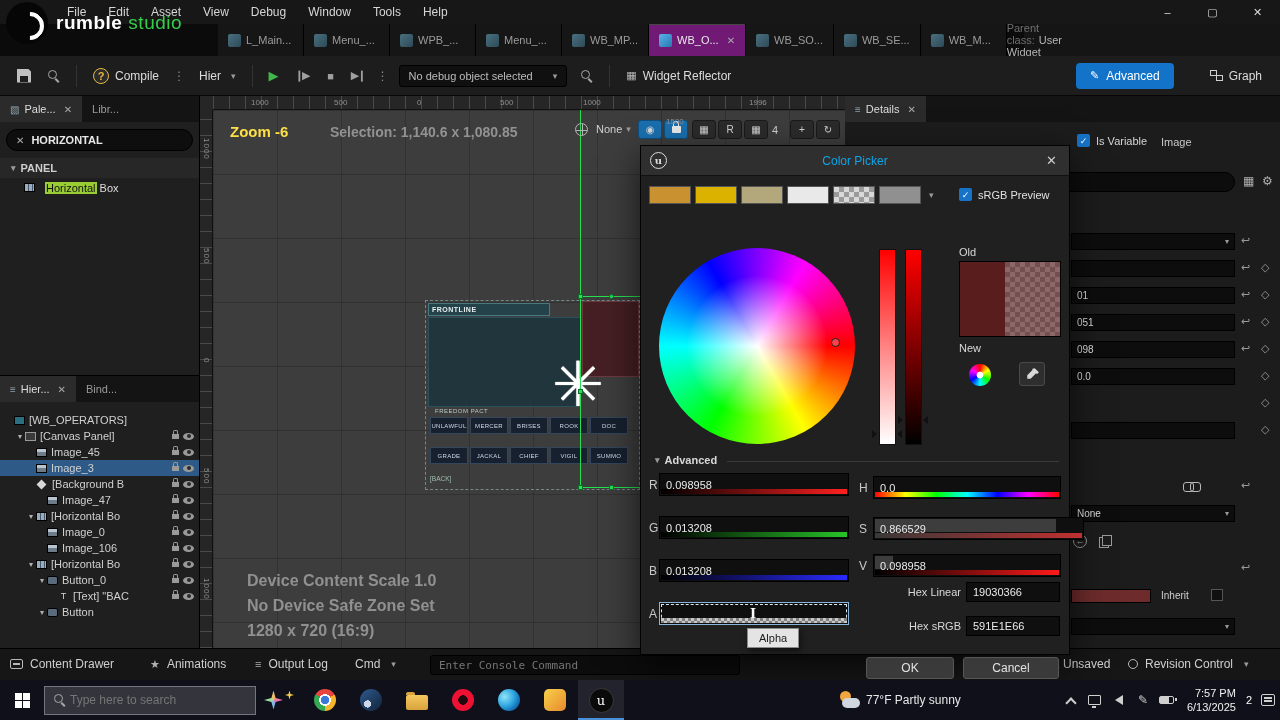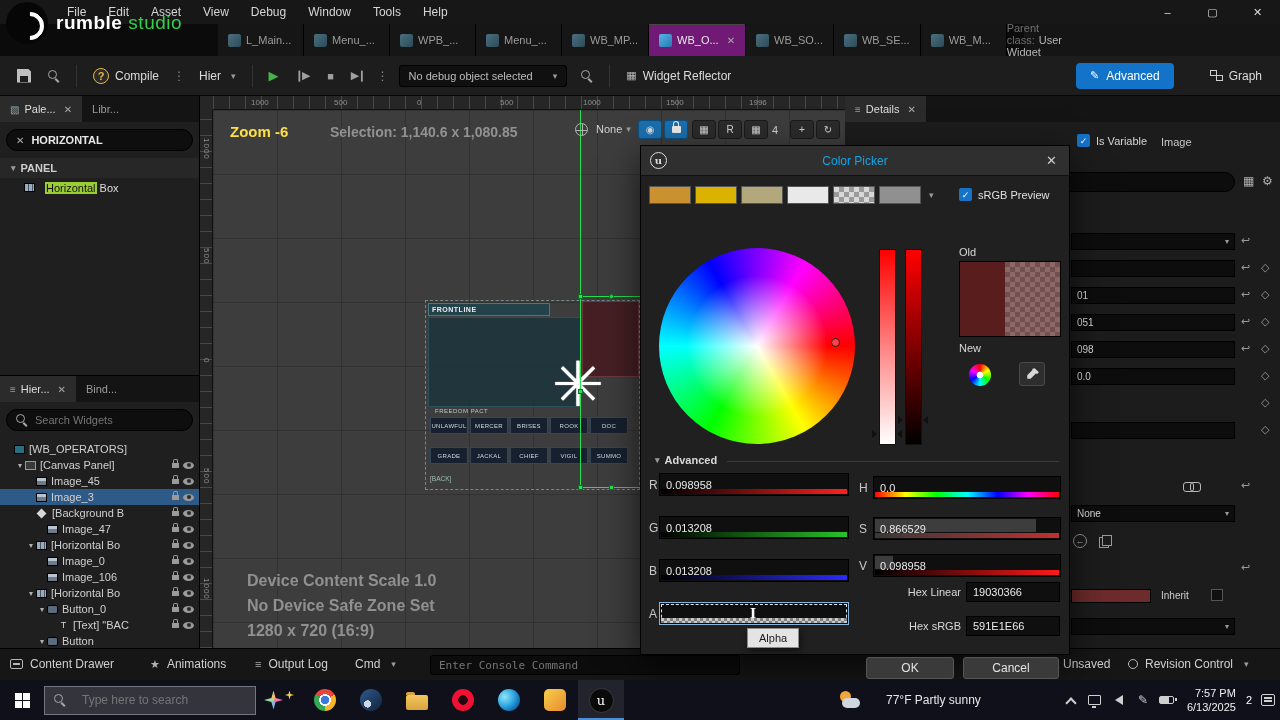--- a/index.html
+++ b/index.html
@@ -191,38 +191,38 @@
 
 #statusbar{position:absolute;left:0;top:648px;width:1280px;height:32px;background:#161616;border-top:1px solid #000;z-index:30}
 .sb-item{position:absolute;top:8px;display:flex;align-items:center;gap:7px;font-size:12px;color:#cfcfcf}
 .sb-glyph{font-size:11px;color:#b0b0b0}
 .sb-console{position:absolute;left:430px;top:6px;width:310px;height:20px;background:#0c0c0c;border:1px solid #000;border-radius:3px;display:flex;align-items:center;padding:0 8px}
 .sb-console input{width:100%;font-family:"DejaVu Sans Mono",monospace;font-size:11px;color:#8a8a8a}
 
 #taskbar{position:absolute;left:0;top:680px;width:1280px;height:40px;background:#10101a;display:flex;align-items:center;z-index:60}
 #tb-start{width:44px;height:40px;display:flex;align-items:center;justify-content:center}
 .win-logo{width:15px;height:15px;background:linear-gradient(#fff,#fff) 0 0/7px 7px no-repeat,linear-gradient(#fff,#fff) 8px 0/7px 7px no-repeat,linear-gradient(#fff,#fff) 0 8px/7px 7px no-repeat,linear-gradient(#fff,#fff) 8px 8px/7px 7px no-repeat}
-#tb-search{width:212px;height:29px;background:#34343d;border:1px solid #75757d;display:flex;align-items:center;gap:16px;padding:0 9px}
+#tb-search{width:212px;height:29px;background:#34343d;border:1px solid #75757d;display:flex;align-items:center;gap:4px;padding:0 9px}
 #tb-search input{font-size:12px;color:#c8c8c8;width:160px}
 #tb-sparkle{width:46px;display:flex;align-items:center;justify-content:center;gap:2px}
 .sparkle{width:19px;height:19px;background:conic-gradient(#f6c15b,#ef6ab3,#7ab7f0,#8fe0a8,#f6c15b);clip-path:polygon(50% 0,61% 39%,100% 50%,61% 61%,50% 100%,39% 61%,0 50%,39% 39%)}
 .sparkle-sm{width:9px;height:9px;background:#f2cf4e;clip-path:polygon(50% 0,61% 39%,100% 50%,61% 61%,50% 100%,39% 61%,0 50%,39% 39%);margin-top:-10px}
 #tb-apps{display:flex}
 .tb-app{width:46px;height:40px;display:flex;align-items:center;justify-content:center}
 .tb-app.active{background:#23232e;box-shadow:inset 0 -2px 0 #4a90d9}
 .app-chrome{width:22px;height:22px;border-radius:50%;background:radial-gradient(circle,#3a79d8 0 27%,#fff 28% 37%,transparent 38%),conic-gradient(from -60deg,#e8453c 0 120deg,#f7b529 0 240deg,#34a853 0 360deg)}
 .app-steam{width:22px;height:22px;border-radius:50%;background:radial-gradient(circle at 35% 68%,#cfd8e8 0 17%,transparent 18%),linear-gradient(135deg,#2f5a8f,#12233a)}
 .app-folder{width:22px;height:15px;background:linear-gradient(#f3c75f,#d9a33c);border-radius:2px;position:relative;margin-top:4px}
 .app-folder::before{content:'';position:absolute;left:0;top:-3px;width:9px;height:3px;background:#d9a33c;border-radius:2px 2px 0 0}
 .app-red{width:22px;height:22px;border-radius:50%;background:radial-gradient(circle,#23080d 0 30%,#ee1133 31%)}
 .app-edge{width:22px;height:22px;border-radius:50%;background:radial-gradient(circle at 30% 35%,#8fe3f7,#2fa6e0 45%,#0a5ea8 80%)}
 .app-orange{width:22px;height:22px;border-radius:5px;background:linear-gradient(135deg,#f7d04a,#e88a2d)}
 .app-unreal{width:25px;height:25px;border-radius:50%;background:#0a0a0a;border:1px solid #3a3a3a;color:#fff;display:flex;align-items:center;justify-content:center;font-size:13px;font-family:"DejaVu Serif",serif}
 #tb-tray{position:absolute;right:0;top:0;height:40px;display:flex;align-items:center}
-#tb-weather{position:absolute;left:838px;top:0;height:40px;display:flex;align-items:center;gap:24px;font-size:12px;color:#e8e8e8}
+#tb-weather{position:absolute;left:838px;top:0;height:40px;display:flex;align-items:center;gap:4px;font-size:12px;color:#e8e8e8}
 .icon-weather{width:24px;height:18px;position:relative}
 .icon-weather::before{content:'';position:absolute;left:2px;top:0;width:11px;height:11px;border-radius:50%;background:#f0a63c}
 .icon-weather::after{content:'';position:absolute;left:4px;top:7px;width:18px;height:10px;border-radius:6px;background:#cfd6dd}
 .tray-ic{display:flex;align-items:center;justify-content:center;width:24px;height:40px}
 .icon-chevron-up{width:8px;height:8px;border-left:2px solid #cfcfcf;border-top:2px solid #cfcfcf;transform:rotate(45deg);margin-top:5px}
 .icon-monitor{width:13px;height:10px;border:1.5px solid #cfcfcf;border-radius:1px;position:relative}
 .icon-monitor::after{content:'';position:absolute;left:3px;bottom:-4px;width:4px;height:2px;background:#cfcfcf}
 .icon-volume{width:0;height:0;border-top:5px solid transparent;border-bottom:5px solid transparent;border-right:8px solid #cfcfcf}
 .icon-pen{font-size:12px;color:#cfcfcf}
 .icon-battery{width:15px;height:8px;border:1.5px solid #cfcfcf;border-radius:2px;position:relative;background:linear-gradient(90deg,#cfcfcf 0 70%,transparent 70%)}
@@ -381,24 +381,20 @@
     <div class="panel-tabs">
       <div class="panel-tab active">
           <span class="pt-icon">≡</span>
           <span>Hier...</span>
           <span class="tab-close">✕</span>
         </div>
       <div class="panel-tab">
           <span>Bind...</span>
         </div>
     </div>
-    <div class="search-pill">
-      <span class="icon-mag"></span>
-      <input class="srch-input" placeholder="Search Widgets" style="">
-    </div>
     <div id="tree">
         <div class="tree-row" style="padding-left: 4px;">
           <span class="tree-arrow"></span>
           <span class="ti ti-widget"></span>
           <span class="tree-label">[WB_OPERATORS]</span>
         </div>
         <div class="tree-row" style="padding-left: 15px;">
           <span class="tree-arrow">▾</span>
           <span class="ti ti-canvas"></span>
           <span class="tree-label">[Canvas Panel]</span>
@@ -485,21 +481,21 @@
 
   <div id="viewport">
     <div id="vp-grid"></div>
     <div id="vp-corner"></div>
     <div id="ruler-top">
         <span class="rl-num" style="left: 38px;">1000</span>
         <span class="rl-num" style="left: 121px;">500</span>
         <span class="rl-num" style="left: 204px;">0</span>
         <span class="rl-num" style="left: 287px;">500</span>
         <span class="rl-num" style="left: 370px;">1000</span>
-        <span class="rl-num" style="left: 453px;">1500</span>
+        <span class="rl-num" style="left: 453px; margin-top: 19px;">1500</span>
         <span class="rl-num" style="left: 536px;">1996</span>
       </div>
     <div id="ruler-left">
         <span class="rl-num-v" style="top: 28px;">1000</span>
         <span class="rl-num-v" style="top: 138px;">500</span>
         <span class="rl-num-v" style="top: 248px;">0</span>
         <span class="rl-num-v" style="top: 358px;">500</span>
         <span class="rl-num-v" style="top: 468px;">1000</span>
       </div>
     <div class="vp-zoom">Zoom -6</div>
@@ -725,21 +721,21 @@
             <span class="cp-val"></span>
             <span class="cp-strip strip-a checker-sm"></span>
             <span class="ibeam">I</span>
           </div>
           <span class="cp-chan-label" style="left: 218px; top: 305px;">H</span>
           <div class="cp-field" style="left: 232px; top: 300px; width: 188px;">
             <span class="cp-val">0.0</span>
             <span class="cp-strip strip-h"></span>
           </div>
           <span class="cp-chan-label" style="left: 218px; top: 346px;">S</span>
-          <div class="cp-field" style="left: 232px; top: 341px; width: 188px;">
+          <div class="cp-field" style="left: 232px; top: 341px; width: 211px;">
             <span class="cp-fill" style="width: 86.6529%;"></span>
             <span class="cp-val">0.866529</span>
             <span class="cp-strip strip-s"></span>
           </div>
           <span class="cp-chan-label" style="left: 218px; top: 383px;">V</span>
           <div class="cp-field" style="left: 232px; top: 378px; width: 188px;">
             <span class="cp-fill" style="width: 9.8958%;"></span>
             <span class="cp-val">0.098958</span>
             <span class="cp-strip strip-v"></span>
           </div>

